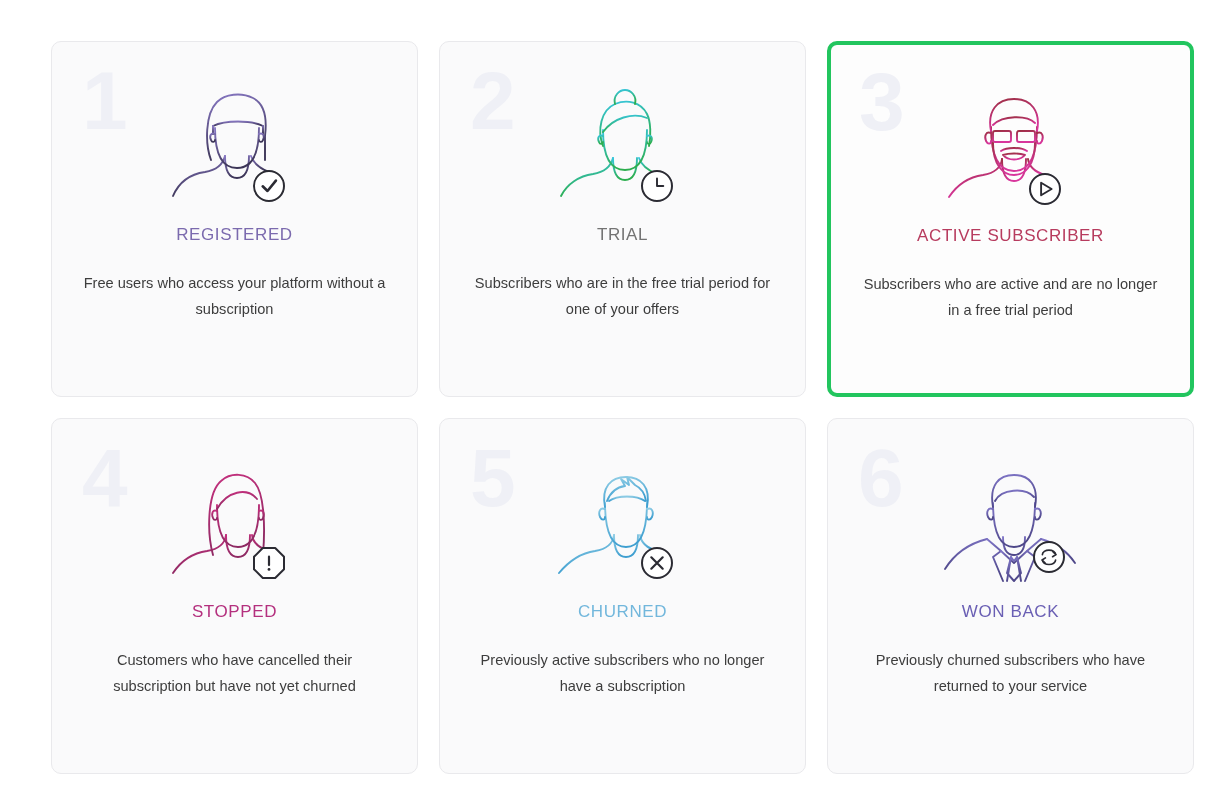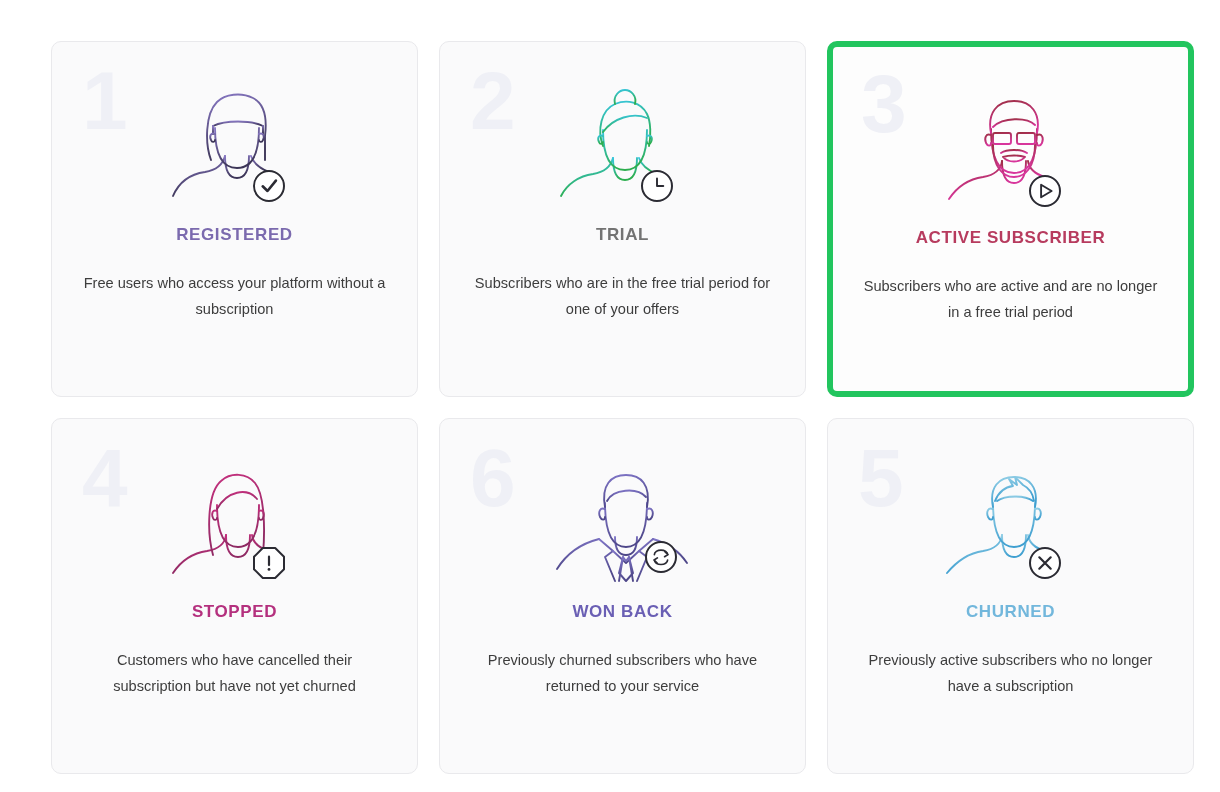--- a/index.html
+++ b/index.html
@@ -30,21 +30,21 @@
   .card {
     position: relative;
     box-sizing: border-box;
     background: #fafafb;
     border: 1px solid #e9e9ec;
     border-radius: 10px;
     overflow: hidden;
   }
   .card.selected {
     background: #fdfdfd;
-    border: 6px solid #22c55e;
+    border: 4px solid #22c55e;
     box-shadow: 0 0 0 0 transparent;
     padding-left: 9px;
   }
 
   .card-number {
     position: absolute;
     left: 30px;
     top: 18px;
     font-size: 82px;
     line-height: 1;
@@ -70,21 +70,21 @@
   }
   .icon-wrap svg { display: block; }
 
   .card-title {
     position: absolute;
     left: 0;
     right: 0;
     top: 183px;
     text-align: center;
     font-size: 17px;
-    font-weight: 700;
+    font-weight: 400;
     letter-spacing: 0.6px;
   }
   .card.selected .card-title { top: 181px; }
 
   .card-desc {
     position: absolute;
     left: 28px;
     right: 28px;
     top: 228px;
     text-align: center;
@@ -200,20 +200,46 @@
           <path d="M52 48 C62 30 82 26 92 38" stroke="url(#g3)" stroke-width="1.9" fill="none" stroke-linecap="round" stroke-linejoin="round"></path>
           <path d="M52 50 C48 48 46 52 48 57 C49 60 52 59 52 57" stroke="url(#g3)" stroke-width="1.9" fill="none" stroke-linecap="round" stroke-linejoin="round"></path>
           <path d="M94 50 C98 48 100 52 98 57 C97 60 94 59 94 57" stroke="url(#g3)" stroke-width="1.9" fill="none" stroke-linecap="round" stroke-linejoin="round"></path>
           <polygon points="97.8,87.0 110.2,87.0 119.0,95.8 119.0,108.2 110.2,117.0 97.8,117.0 89.0,108.2 89.0,95.8" fill="#ffffff" stroke="#2b2b33" stroke-width="2" stroke-linejoin="round"></polygon>
           <path d="M104 95.7 L104 104.1" stroke="#2b2b33" stroke-width="2.2" stroke-linecap="round"></path>
           <circle cx="104" cy="108.45" r="1.4" fill="#2b2b33"></circle>
         </svg>
       </div>
       <div class="card-title" style="color: rgb(180, 48, 126);">STOPPED</div>
       <div class="card-desc">Customers who have cancelled their subscription but have not yet churned</div>
+    </div>
+    <div class="card">
+      <div class="card-number">5</div>
+      <div class="icon-wrap">
+        <svg width="150" height="124" viewBox="0 0 140 124" aria-hidden="true">
+          <defs>
+            <linearGradient id="g4" x1="0" y1="0" x2="0.25" y2="1">
+              <stop offset="0%" stop-color="#93cfe6"></stop>
+              <stop offset="100%" stop-color="#3f9fd0"></stop>
+            </linearGradient>
+          </defs>
+          <path d="M6 112 C16 100 28 92 42 90 C54 88 60 82 61 74" stroke="url(#g4)" stroke-width="1.9" fill="none" stroke-linecap="round" stroke-linejoin="round"></path>
+          <path d="M104 90 C94 87 88 81 87 74" stroke="url(#g4)" stroke-width="1.9" fill="none" stroke-linecap="round" stroke-linejoin="round"></path>
+          <path d="M61 74 C61 88 65 96 73 96 C81 96 85 88 85 74" stroke="url(#g4)" stroke-width="1.9" fill="none" stroke-linecap="round" stroke-linejoin="round"></path>
+          <path d="M52 42 C52 72 60 86 73 86 C86 86 94 72 94 42" stroke="url(#g4)" stroke-width="1.9" fill="none" stroke-linecap="round" stroke-linejoin="round"></path>
+          <path d="M52 46 C48 26 58 16 73 16 C88 16 98 26 94 46" stroke="url(#g4)" stroke-width="1.9" fill="none" stroke-linecap="round" stroke-linejoin="round"></path>
+          <path d="M54 40 C58 30 64 26 72 25 L68 18 L76 24 L74 16 L82 24 C88 27 92 33 93 40" stroke="url(#g4)" stroke-width="1.9" fill="none" stroke-linecap="round" stroke-linejoin="round"></path>
+          <path d="M56 40 C64 34 84 34 92 40" stroke="url(#g4)" stroke-width="1.9" fill="none" stroke-linecap="round" stroke-linejoin="round"></path>
+          <path d="M52 48 C47 46 45 51 47 56 C49 60 52 59 52 56" stroke="url(#g4)" stroke-width="1.9" fill="none" stroke-linecap="round" stroke-linejoin="round"></path>
+          <path d="M94 48 C99 46 101 51 99 56 C97 60 94 59 94 56" stroke="url(#g4)" stroke-width="1.9" fill="none" stroke-linecap="round" stroke-linejoin="round"></path>
+          <circle cx="104" cy="102" r="15" fill="#ffffff" stroke="#2b2b33" stroke-width="2"></circle>
+          <path d="M98.3 96.3 L109.7 107.7 M109.7 96.3 L98.3 107.7" fill="none" stroke="#2b2b33" stroke-width="2.2" stroke-linecap="round"></path>
+        </svg>
+      </div>
+      <div class="card-title" style="color: rgb(114, 183, 220);">CHURNED</div>
+      <div class="card-desc">Previously active subscribers who no longer have a subscription</div>
     </div>
     <div class="card">
       <div class="card-number">6</div>
       <div class="icon-wrap">
         <svg width="150" height="124" viewBox="0 0 140 124" aria-hidden="true">
           <defs>
             <linearGradient id="g5" x1="0" y1="0" x2="0.25" y2="1">
               <stop offset="0%" stop-color="#8076c8"></stop>
               <stop offset="100%" stop-color="#4e4789"></stop>
             </linearGradient>
@@ -234,39 +260,13 @@
           <circle cx="108" cy="96" r="15" fill="#ffffff" stroke="#2b2b33" stroke-width="2"></circle>
           <path d="M101.4 93.6 a 6.6 4.5 0 0 1 13.2 0" fill="none" stroke="#2b2b33" stroke-width="1.7" stroke-linecap="round"></path>
           <path d="M111.9 90.6 L114.9 93.6 L111.6 95.7" fill="none" stroke="#2b2b33" stroke-width="1.7" stroke-linecap="round" stroke-linejoin="round"></path>
           <path d="M114.6 99 a 6.6 4.5 0 0 1 -13.2 0" fill="none" stroke="#2b2b33" stroke-width="1.7" stroke-linecap="round"></path>
           <path d="M104.1 102 L101.1 99 L104.4 96.9" fill="none" stroke="#2b2b33" stroke-width="1.7" stroke-linecap="round" stroke-linejoin="round"></path>
         </svg>
       </div>
       <div class="card-title" style="color: rgb(106, 95, 180);">WON BACK</div>
       <div class="card-desc">Previously churned subscribers who have returned to your service</div>
     </div>
-    <div class="card">
-      <div class="card-number">5</div>
-      <div class="icon-wrap">
-        <svg width="150" height="124" viewBox="0 0 140 124" aria-hidden="true">
-          <defs>
-            <linearGradient id="g4" x1="0" y1="0" x2="0.25" y2="1">
-              <stop offset="0%" stop-color="#93cfe6"></stop>
-              <stop offset="100%" stop-color="#3f9fd0"></stop>
-            </linearGradient>
-          </defs>
-          <path d="M6 112 C16 100 28 92 42 90 C54 88 60 82 61 74" stroke="url(#g4)" stroke-width="1.9" fill="none" stroke-linecap="round" stroke-linejoin="round"></path>
-          <path d="M104 90 C94 87 88 81 87 74" stroke="url(#g4)" stroke-width="1.9" fill="none" stroke-linecap="round" stroke-linejoin="round"></path>
-          <path d="M61 74 C61 88 65 96 73 96 C81 96 85 88 85 74" stroke="url(#g4)" stroke-width="1.9" fill="none" stroke-linecap="round" stroke-linejoin="round"></path>
-          <path d="M52 42 C52 72 60 86 73 86 C86 86 94 72 94 42" stroke="url(#g4)" stroke-width="1.9" fill="none" stroke-linecap="round" stroke-linejoin="round"></path>
-          <path d="M52 46 C48 26 58 16 73 16 C88 16 98 26 94 46" stroke="url(#g4)" stroke-width="1.9" fill="none" stroke-linecap="round" stroke-linejoin="round"></path>
-          <path d="M54 40 C58 30 64 26 72 25 L68 18 L76 24 L74 16 L82 24 C88 27 92 33 93 40" stroke="url(#g4)" stroke-width="1.9" fill="none" stroke-linecap="round" stroke-linejoin="round"></path>
-          <path d="M56 40 C64 34 84 34 92 40" stroke="url(#g4)" stroke-width="1.9" fill="none" stroke-linecap="round" stroke-linejoin="round"></path>
-          <path d="M52 48 C47 46 45 51 47 56 C49 60 52 59 52 56" stroke="url(#g4)" stroke-width="1.9" fill="none" stroke-linecap="round" stroke-linejoin="round"></path>
-          <path d="M94 48 C99 46 101 51 99 56 C97 60 94 59 94 56" stroke="url(#g4)" stroke-width="1.9" fill="none" stroke-linecap="round" stroke-linejoin="round"></path>
-          <circle cx="104" cy="102" r="15" fill="#ffffff" stroke="#2b2b33" stroke-width="2"></circle>
-          <path d="M98.3 96.3 L109.7 107.7 M109.7 96.3 L98.3 107.7" fill="none" stroke="#2b2b33" stroke-width="2.2" stroke-linecap="round"></path>
-        </svg>
-      </div>
-      <div class="card-title" style="color: rgb(114, 183, 220);">CHURNED</div>
-      <div class="card-desc">Previously active subscribers who no longer have a subscription</div>
-    </div>
   </div>
 
 </body></html>

